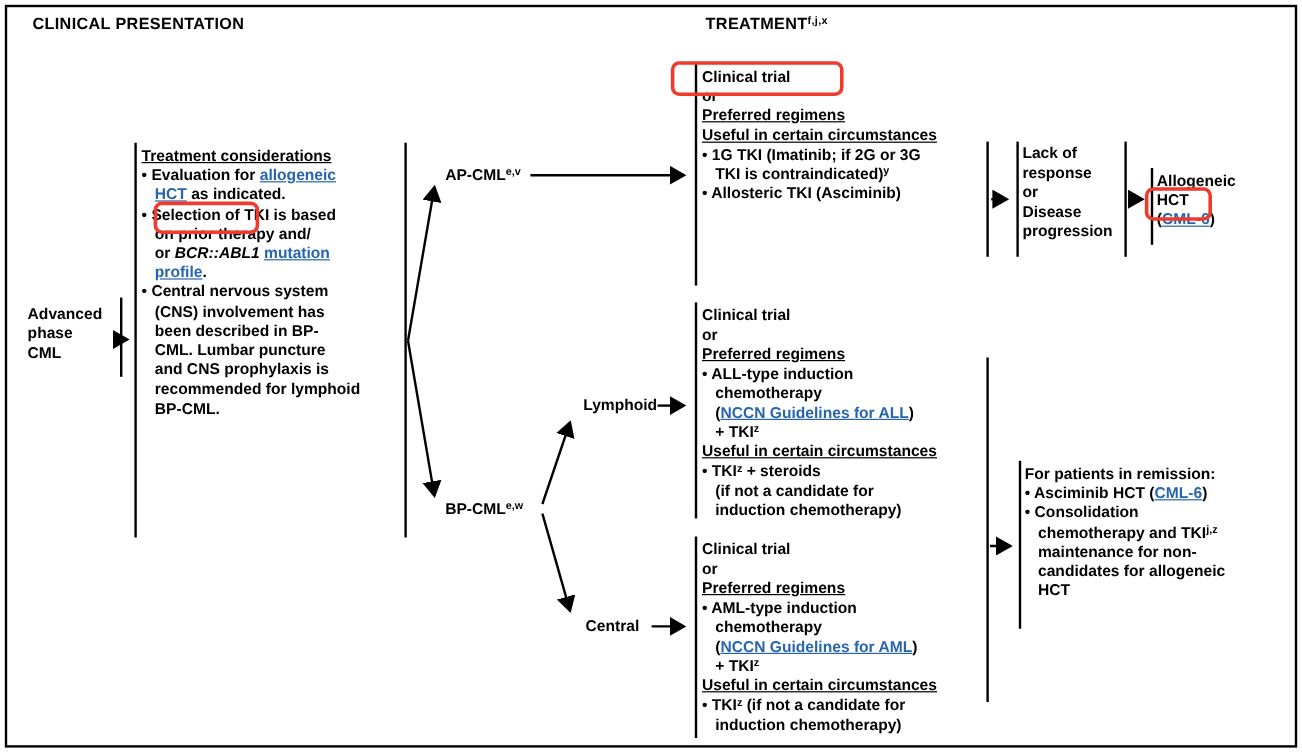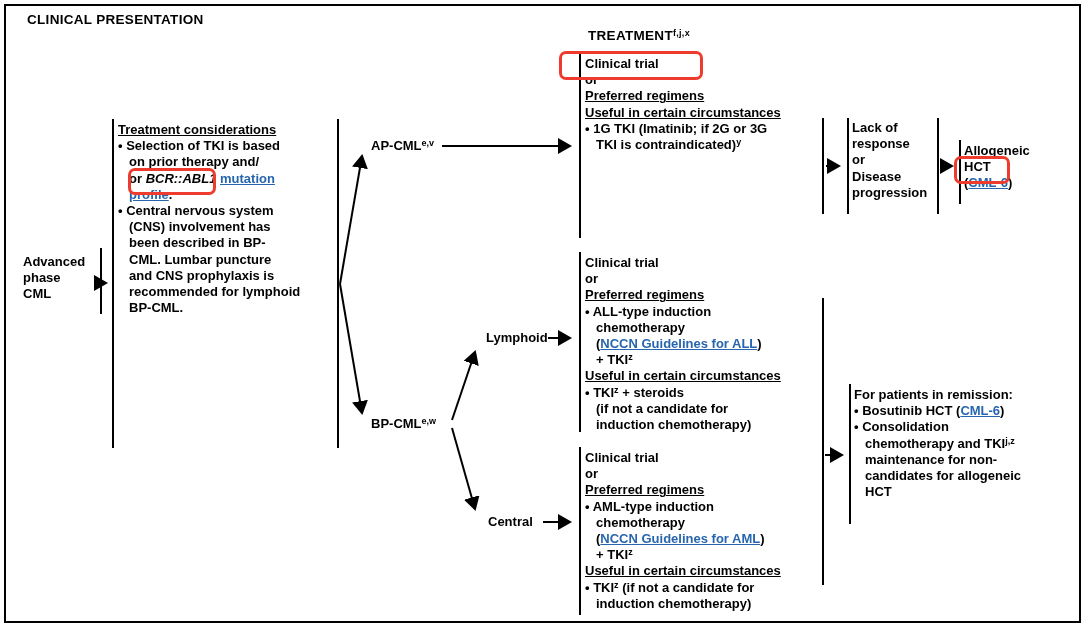--- a/index.html
+++ b/index.html
@@ -58,28 +58,30 @@
       <line x1="452" y1="428" x2="475" y2="509" marker-end="url(#ah)"></line>
       <line x1="548" y1="338" x2="570" y2="338" marker-end="url(#ah)"></line>
       <line x1="543" y1="522" x2="570" y2="522" marker-end="url(#ah)"></line>
       <line x1="826" y1="166" x2="839" y2="166" marker-end="url(#ah)"></line>
       <line x1="941" y1="166" x2="952" y2="166" marker-end="url(#ah)"></line>
       <line x1="825" y1="455" x2="842" y2="455" marker-end="url(#ah)"></line>
     </g>
   </svg>
 
   <div class="t hdr" style="left:27px;top:12px" data-bind="header.clinical">CLINICAL PRESENTATION</div>
-  <div class="t hdr" style="left:588px;top:28px"><span data-bind="header.treatment">TREATMENT</span><sup data-bind="header.treatment_sup">f,j,x</sup></div>
+  <div class="t hdr" style="left:588px;top:12px"><span data-bind="header.treatment">TREATMENT</span><sup data-bind="header.treatment_sup">f,j,x</sup></div>
 
   <div class="t" style="left:23px;top:254px" data-bind="advanced.text">Advanced
 phase
 CML</div>
 
   <div class="t" style="left:118px;top:122px;width:220px">
     <div class="u" data-bind="considerations.title">Treatment considerations</div>
+    <div class="li"><span data-bind="considerations.b2_pre">• Evaluation for </span><a class="lnk" data-bind="considerations.b2_link">allogeneic
+HCT</a><span data-bind="considerations.b2_post"> as indicated.</span></div>
     <div class="li"><span data-bind="considerations.b3_pre">• Selection of TKI is based
 on prior therapy and/
 or </span><span class="it" data-bind="considerations.b3_gene">BCR::ABL1</span><span data-bind="considerations.b3_mid"> </span><a class="lnk" data-bind="considerations.b3_link">mutation
 profile</a><span data-bind="considerations.b3_post">.</span></div>
     <div class="li"><span data-bind="considerations.b4">• Central nervous system
 (CNS) involvement has
 been described in BP-
 CML. Lumbar puncture
 and CNS prophylaxis is
 recommended for lymphoid
@@ -91,20 +93,21 @@
   <div class="t nw" style="left:486px;top:330px" data-bind="branches.lymphoid">Lymphoid</div>
   <div class="t nw" style="left:488px;top:514px" data-bind="branches.myeloid">Central</div>
 
   <div class="t" style="left:585px;top:56px;width:242px">
     <div data-bind="ap_box.clinical_trial">Clinical trial</div>
     <div data-bind="ap_box.or">or</div>
     <div class="u" data-bind="ap_box.preferred">Preferred regimens</div>
     <div class="u" data-bind="ap_box.useful">Useful in certain circumstances</div>
     <div class="li"><span data-bind="ap_box.b2_pre">• 1G TKI (Imatinib; if 2G or 3G
 TKI is contraindicated)</span><sup data-bind="ap_box.b2_sup">y</sup></div>
+    <div class="li"><span data-bind="ap_box.b3">• Allosteric TKI (Asciminib)</span></div>
   </div>
 
   <div class="t" style="left:852px;top:120px" data-bind="lack.text">Lack of
 response
 or
 Disease
 progression</div>
 
   <div class="t" style="left:964px;top:143px"><span data-bind="allo.pre">Allogeneic
 HCT
@@ -132,21 +135,21 @@
 chemotherapy
 (</span><a class="lnk" data-bind="myeloid_box.b1_link">NCCN Guidelines for AML</a><span data-bind="myeloid_box.b1_post">)
 + TKI</span><sup data-bind="myeloid_box.b1_sup">z</sup></div>
     <div class="u" data-bind="myeloid_box.useful">Useful in certain circumstances</div>
     <div class="li"><span data-bind="myeloid_box.b2_pre">• TKI</span><sup data-bind="myeloid_box.b2_sup">z</sup><span data-bind="myeloid_box.b2_post"> (if not a candidate for
 induction chemotherapy)</span></div>
   </div>
 
   <div class="t" style="left:854px;top:387px;width:214px">
     <div data-bind="remission.title">For patients in remission:</div>
-    <div class="li"><span data-bind="remission.b1_pre">• Bosutinib HCT (</span><a class="lnk" data-bind="remission.b1_link">CML-6</a><span data-bind="remission.b1_post">)</span></div>
+    <div class="li"><span data-bind="remission.b1_pre">• Asciminib HCT (</span><a class="lnk" data-bind="remission.b1_link">CML-6</a><span data-bind="remission.b1_post">)</span></div>
     <div class="li"><span data-bind="remission.b2_pre">• Consolidation
 chemotherapy and TKI</span><sup data-bind="remission.b2_sup">j,z</sup><span data-bind="remission.b2_post">
 maintenance for non-
 candidates for allogeneic
 HCT</span></div>
   </div>
 
   <div class="ann" style="left:559px;top:51px;width:144px;height:29px"></div>
   <div class="ann" style="left:128px;top:168px;width:88px;height:27px"></div>
   <div class="ann" style="left:954px;top:156px;width:56px;height:28px"></div>

